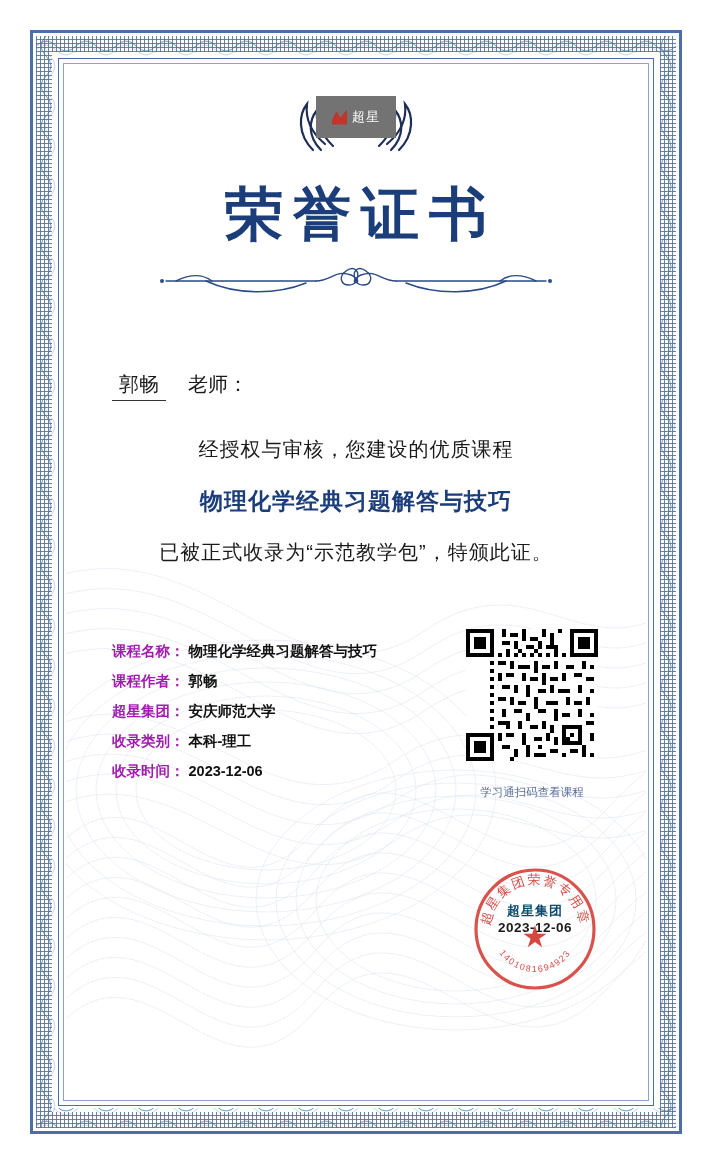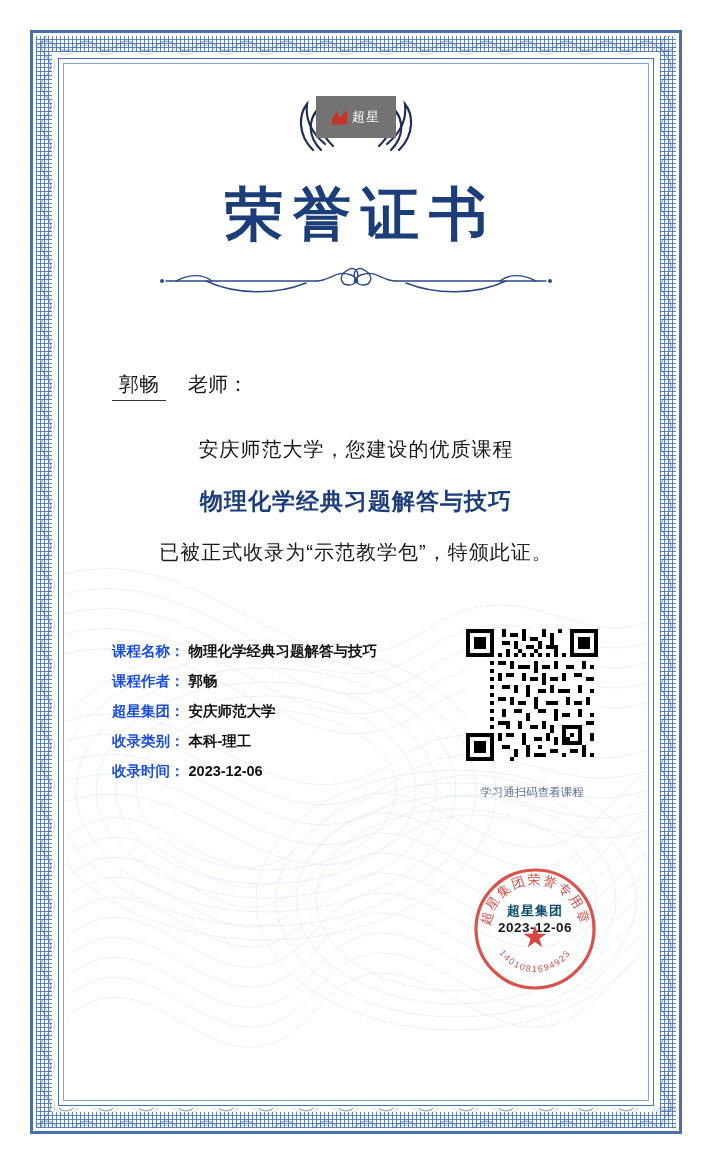--- a/index.html
+++ b/index.html
@@ -219,21 +219,21 @@
     top: 570px;
     font-size: 14.5px;
     color: #111111;
     line-height: 30px;
   }
   .info-row {
     white-space: nowrap;
   }
   .info-label {
     font-weight: bold;
-    color: #1d4ed8;
+    color: #a21caf;
   }
   .info-value {
     font-weight: bold;
     color: #111;
     margin-left: 4px;
   }
 
   .qr-wrap {
     position: absolute;
     right: 48px;
@@ -394,21 +394,21 @@
           <circle cx="16" cy="20" r="2" fill="#2b4a86" stroke="none"></circle>
           <circle cx="404" cy="20" r="2" fill="#2b4a86" stroke="none"></circle>
         </g>
       </svg>
     </div>
 
     <div class="salutation">
       <span class="name">郭畅</span><span class="suffix">老师：</span>
     </div>
 
-    <div class="line1">安庆师范大学，您建设的优质课程</div>
+    <div class="line1">经授权与审核，您建设的优质课程</div>
     <div class="course-title">物理化学经典习题解答与技巧</div>
     <div class="line2">已被正式收录为“示范教学包”，特颁此证。</div>
 
     <div class="info-block">
       <div class="info-row">
         <span class="info-label">课程名称：</span><span class="info-value">物理化学经典习题解答与技巧</span>
       </div>
       <div class="info-row">
         <span class="info-label">课程作者：</span><span class="info-value">郭畅</span>
       </div>

